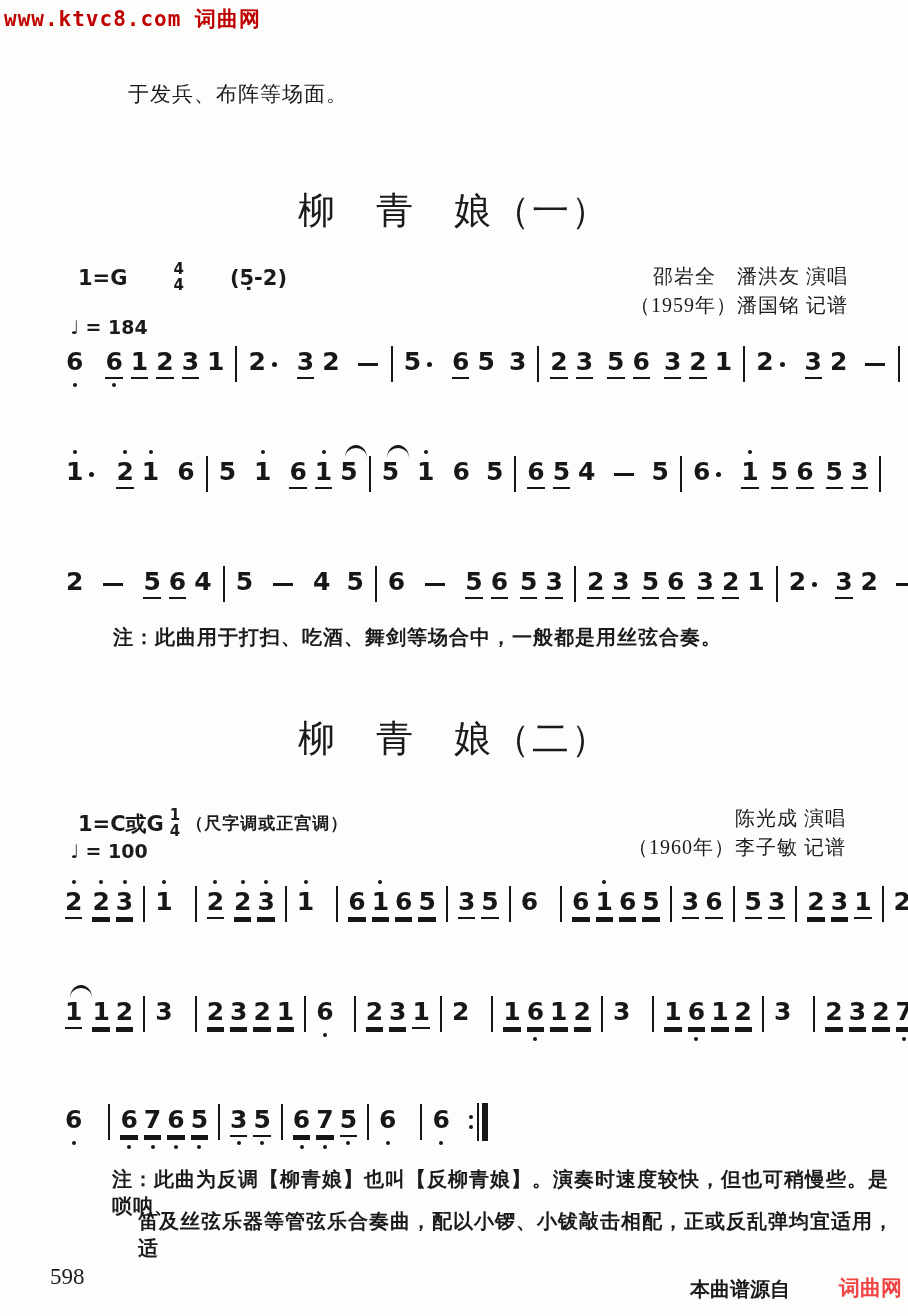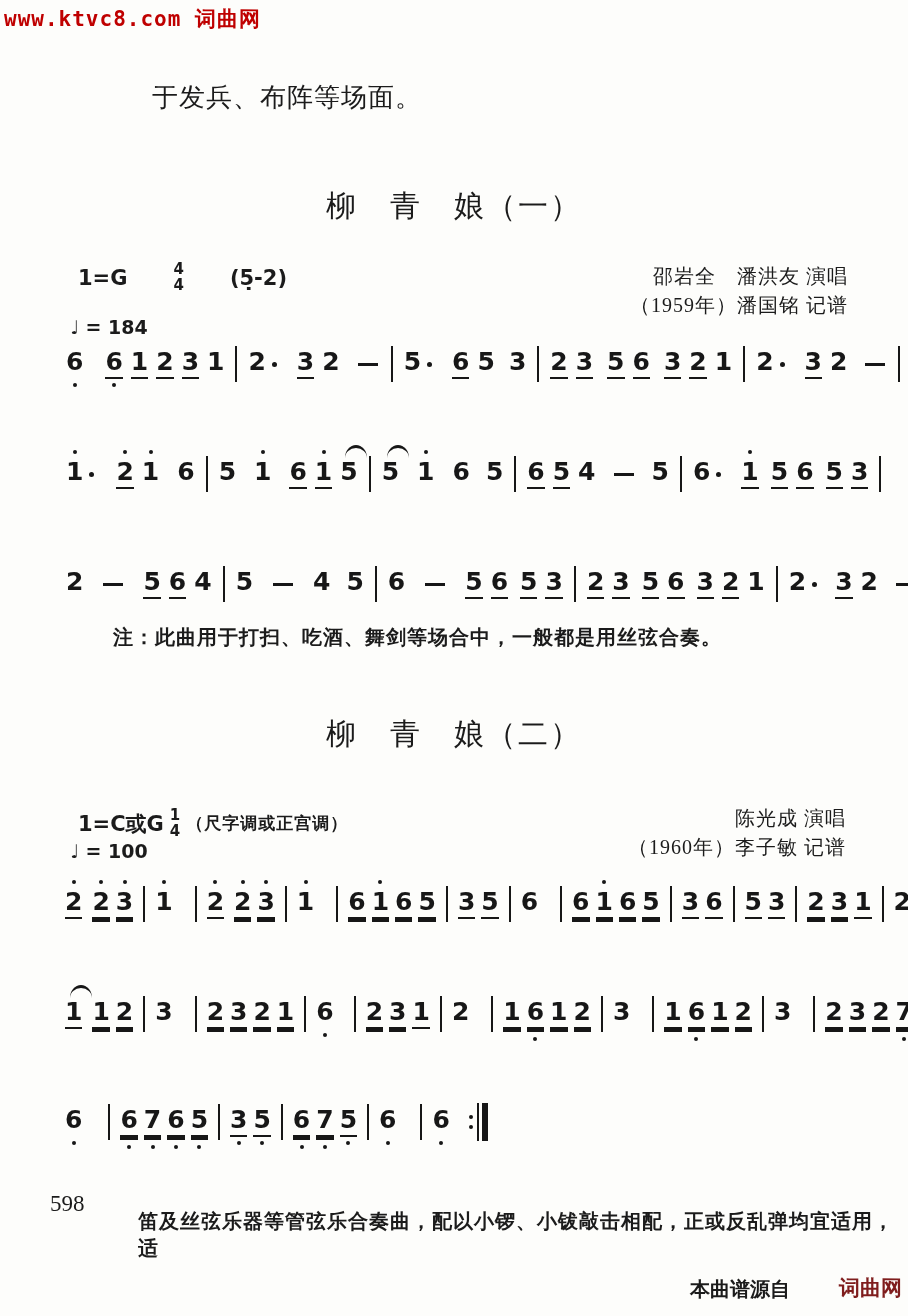--- a/index.html
+++ b/index.html
@@ -1,43 +1,43 @@
 <!DOCTYPE html>
 <html><head>
 <meta charset="utf-8">
 <style>
   html,body{margin:0;padding:0;background:#e8e8e4;}
   #page{position:relative;width:908px;height:1316px;margin:0 auto;background:#fdfdfb;overflow:hidden;
         font-family:"Liberation Serif",serif;color:#1b1b1b;}
   
   .watermark{position:absolute;top:5px;left:4px;font:700 21px "DejaVu Sans Mono",monospace;color:#bf0000;letter-spacing:1px;}
   
-  .intro{position:absolute;top:80px;left:128px;font-size:26px;letter-spacing:1px;margin-left:24px;}
-  .song-title{position:absolute;left:0;right:0;text-align:center;font-size:30px;letter-spacing:2px;font-weight:500;}
+  .intro{position:absolute;top:80px;left:128px;font-size:21px;letter-spacing:1px;}
+  .song-title{position:absolute;left:0;right:0;text-align:center;font-size:37px;letter-spacing:2px;font-weight:500;}
   #title1{top:186px;}
   #title2{top:714px;}
   .keyline{position:absolute;left:78px;display:flex;align-items:center;font:700 21px "DejaVu Sans",sans-serif;}
   #key1{top:262px;gap:40px;}
   #key2{top:808px;}
   .frac{display:inline-flex;flex-direction:column;align-items:center;font:700 15px "DejaVu Sans",sans-serif;line-height:1;margin:0 6px;}
   .frac span+span{margin-top:1px;}
   .key-extra{font:700 21px "DejaVu Sans",sans-serif;}
   .key-extra.kai{font:400 17px "Liberation Serif",serif;font-weight:600;letter-spacing:1px;}
   .tempo{position:absolute;left:70px;font:700 19px "DejaVu Sans",sans-serif;text-align:center;}
   #tempo1{top:316px;}
   #tempo2{top:840px;}
   .credits{position:absolute;text-align:right;font-size:20px;line-height:1.45;letter-spacing:1px;}
   #credits1{top:262px;right:60px;}
   #credits2{top:804px;right:62px;}
   .note-text{position:absolute;font-size:20px;font-weight:600;letter-spacing:1px;}
   #note1{top:624px;left:113px;}
   #note2a{top:1166px;left:112px;}
   #note2b{top:1208px;left:138px;}
   
-  .page-num{position:absolute;top:1191px;left:50px;font-size:23px;}
+  .page-num{position:absolute;top:1264px;left:50px;font-size:23px;}
   .src-label{position:absolute;top:1276px;left:690px;font:700 20px "DejaVu Sans",sans-serif;}
   .src-site{position:absolute;top:1274px;right:6px;font:700 21px "DejaVu Sans",sans-serif;}
   
   .mline{position:absolute;left:62px;right:40px;display:flex;align-items:center;height:56px;}
   #mline1{top:336px;} #mline2{top:446px;} #mline3{top:556px;}
   #mline4{top:876px;} #mline5{top:986px;} #mline6{top:1094px;}
   .note{position:relative;display:inline-flex;align-items:center;margin:0 3px;
         font:700 25px "DejaVu Sans",sans-serif;color:#171717;}
   .wide .note{margin:0 4px;}
   .txt{position:relative;display:inline-block;line-height:1;padding-bottom:3px;border-bottom:2px solid transparent;}
@@ -629,19 +629,20 @@
       <span class="mrep">
         <span class="rdots">
           <i></i>
           <i></i>
         </span>
         <span class="rthin"></span>
         <span class="rthick"></span>
       </span>
     </div>
 
+  <div class="note-text" id="note2a">注：此曲为反调【柳青娘】也叫【反柳青娘】。演奏时速度较快，但也可稍慢些。是唢呐、</div>
   <div class="note-text" id="note2b">笛及丝弦乐器等管弦乐合奏曲，配以小锣、小钹敲击相配，正或反乱弹均宜适用，适</div>
 
   <div class="page-num">598</div>
   <div class="src-label">本曲谱源自</div>
-  <div class="src-site" style="color: #7f1d1d;">词曲网</div>
+  <div class="src-site" style="color: #ef4444;">词曲网</div>
 
 </div>
 
 </body></html>

